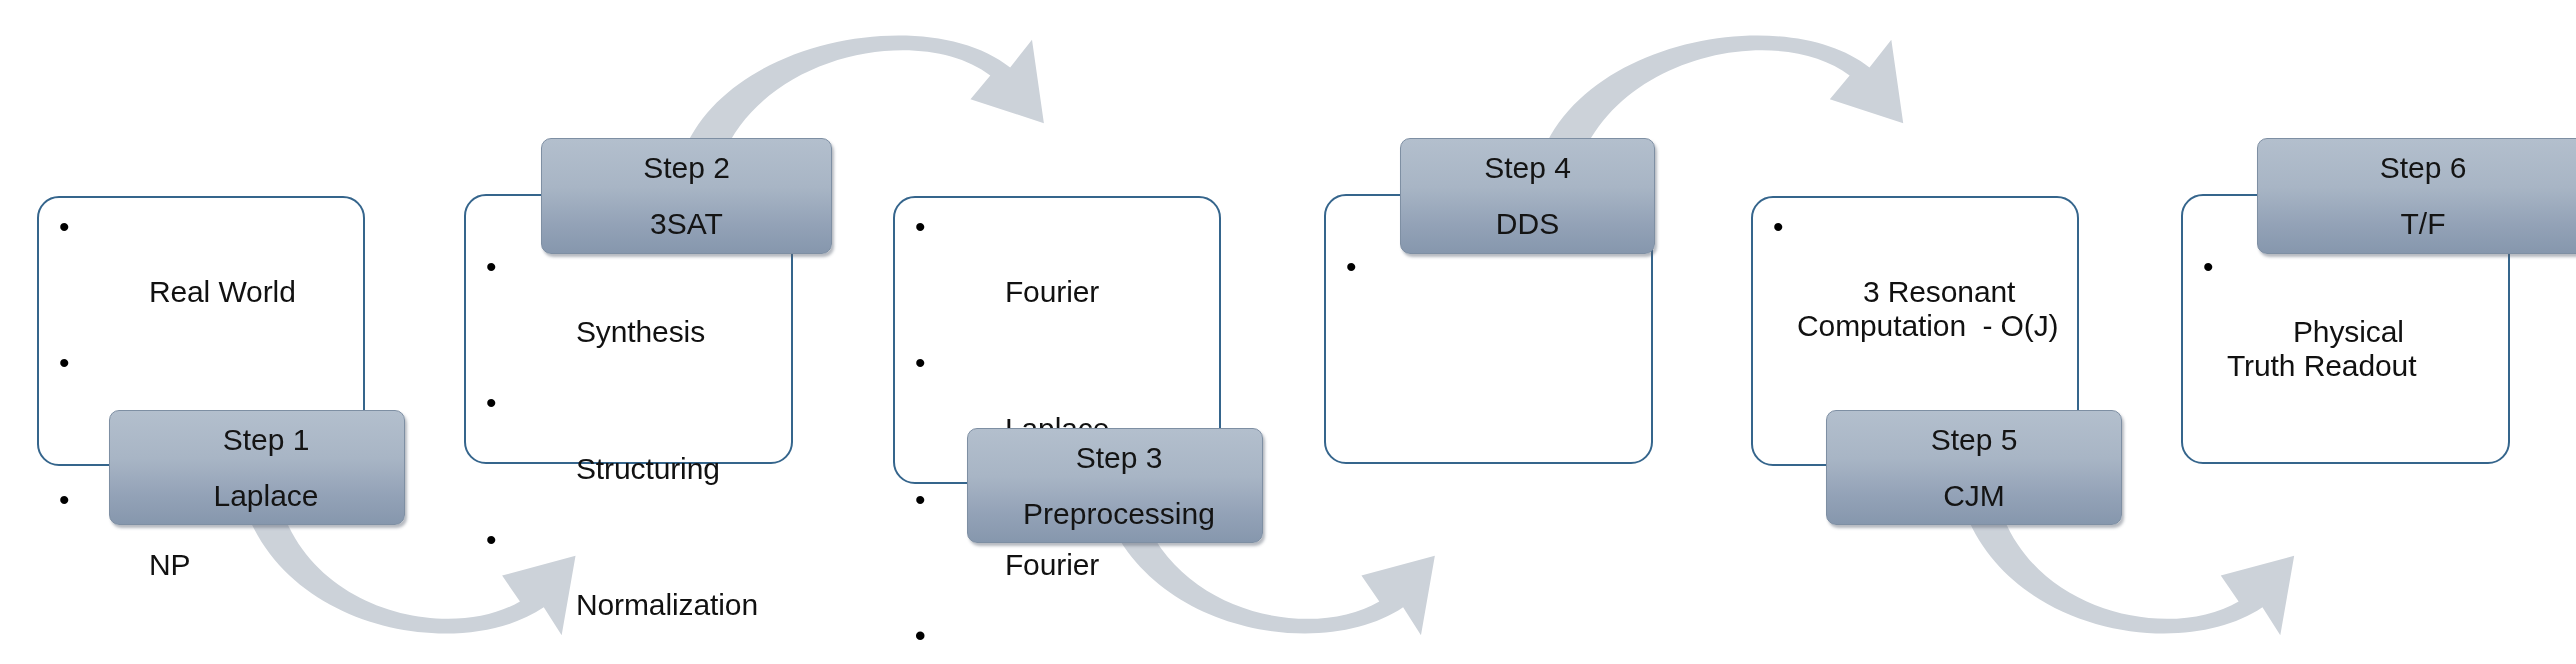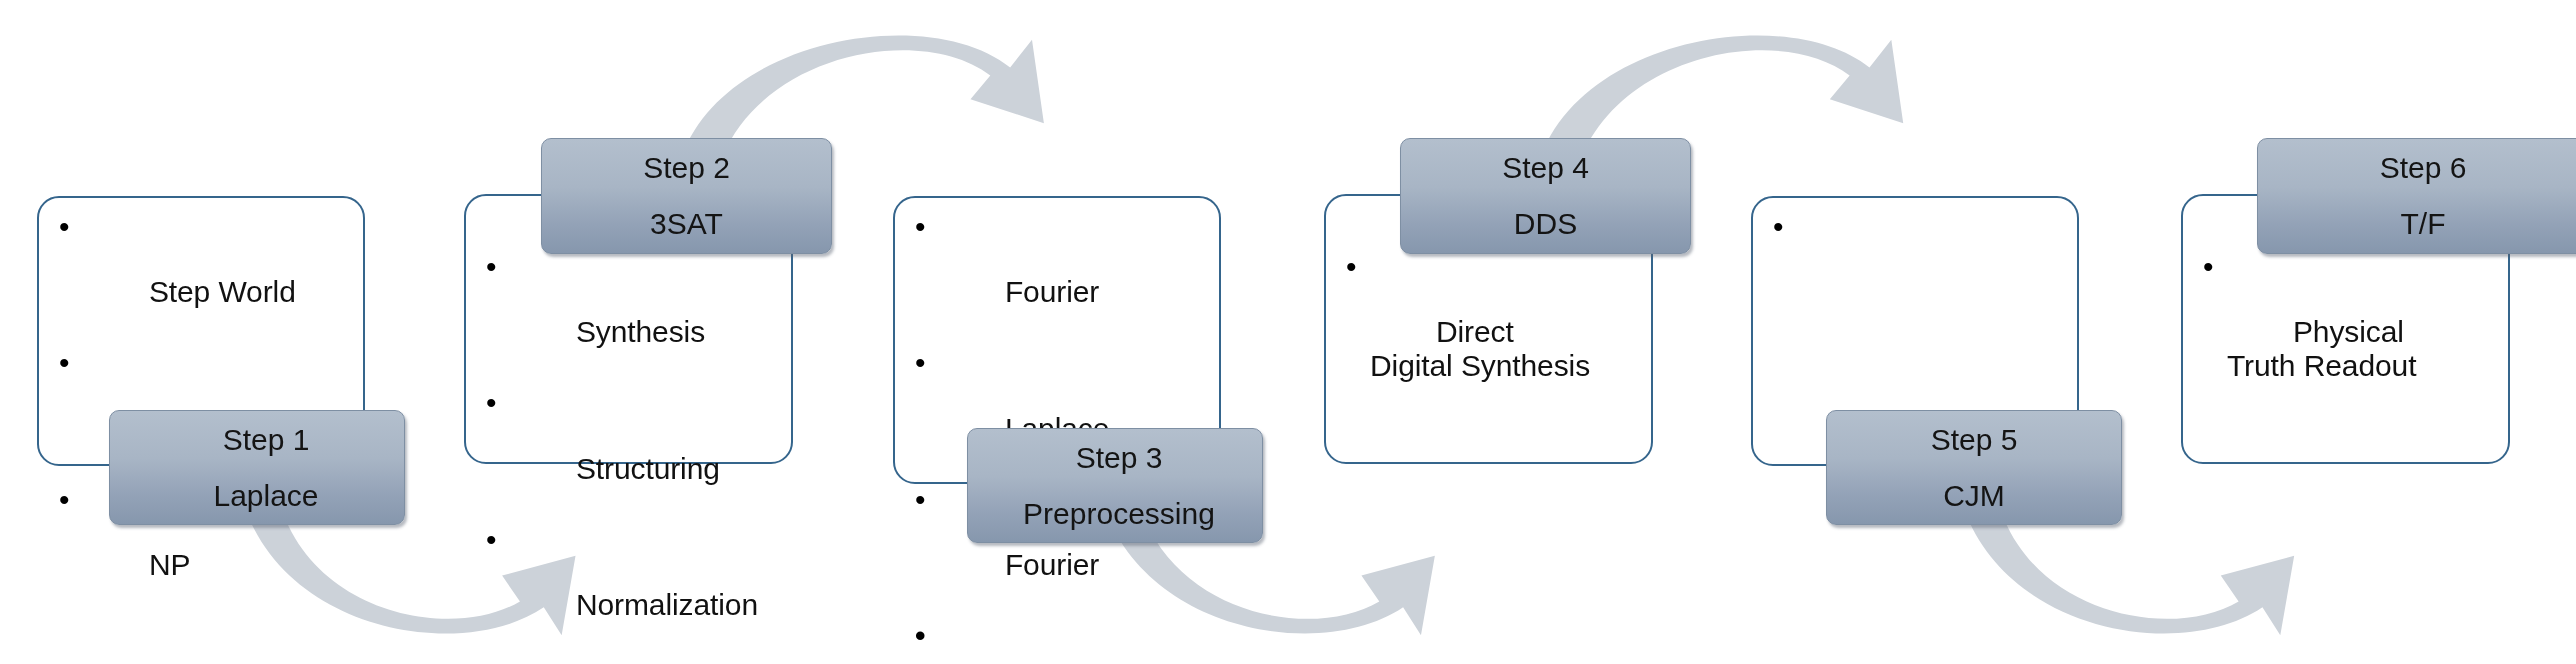--- a/index.html
+++ b/index.html
@@ -161,21 +161,21 @@
         L 2256,606
         C 2192,644 2062,622 2020,524
         Z"></path>
     </g>
   </svg>
 
   <div class="card" style="left:37px; top:196px; width:328px; height:270px;">
     <ul class="bullets">
       <li>
         <span class="dot">•</span>
-        <span>Step World</span>
+        <span>Real World</span>
       </li>
       <li>
         <span class="dot">•</span>
         <span>P</span>
       </li>
       <li>
         <span class="dot">•</span>
         <span>NP</span>
       </li>
     </ul>
@@ -231,34 +231,34 @@
 
   <div class="step" style="left:967px; top:428px; width:296px; height:115px;padding-left:8px;">
     <span class="ln ln1">Step 3</span>
     <span class="ln ln2">Preprocessing</span>
   </div>
 
   <div class="card" style="left:1324px; top:194px; width:329px; height:270px;">
     <ul class="bullets" style="top:52px; right:14px;">
       <li>
         <span class="dot">•</span>
-        <span>Direct     Digital Synthesis</span>
-      </li>
-    </ul>
-  </div>
-
-  <div class="step" style="left:1400px; top:138px; width:291px; height:116px;">
+      </li>
+    </ul>
+  </div>
+
+  <div class="step" style="left:1400px; top:138px; width:255px; height:116px;">
     <span class="ln ln1">Step 4</span>
     <span class="ln ln2">DDS</span>
   </div>
 
   <div class="card" style="left:1751px; top:196px; width:328px; height:270px;">
     <ul class="bullets" style="right:14px;">
       <li>
         <span class="dot">•</span>
+        <span>3 Resonant Computation  - O(J)</span>
       </li>
     </ul>
   </div>
 
   <div class="step" style="left:1826px; top:410px; width:296px; height:115px;">
     <span class="ln ln1">Step 5</span>
     <span class="ln ln2">CJM</span>
   </div>
 
   <div class="card" style="left:2181px; top:194px; width:329px; height:270px;">

